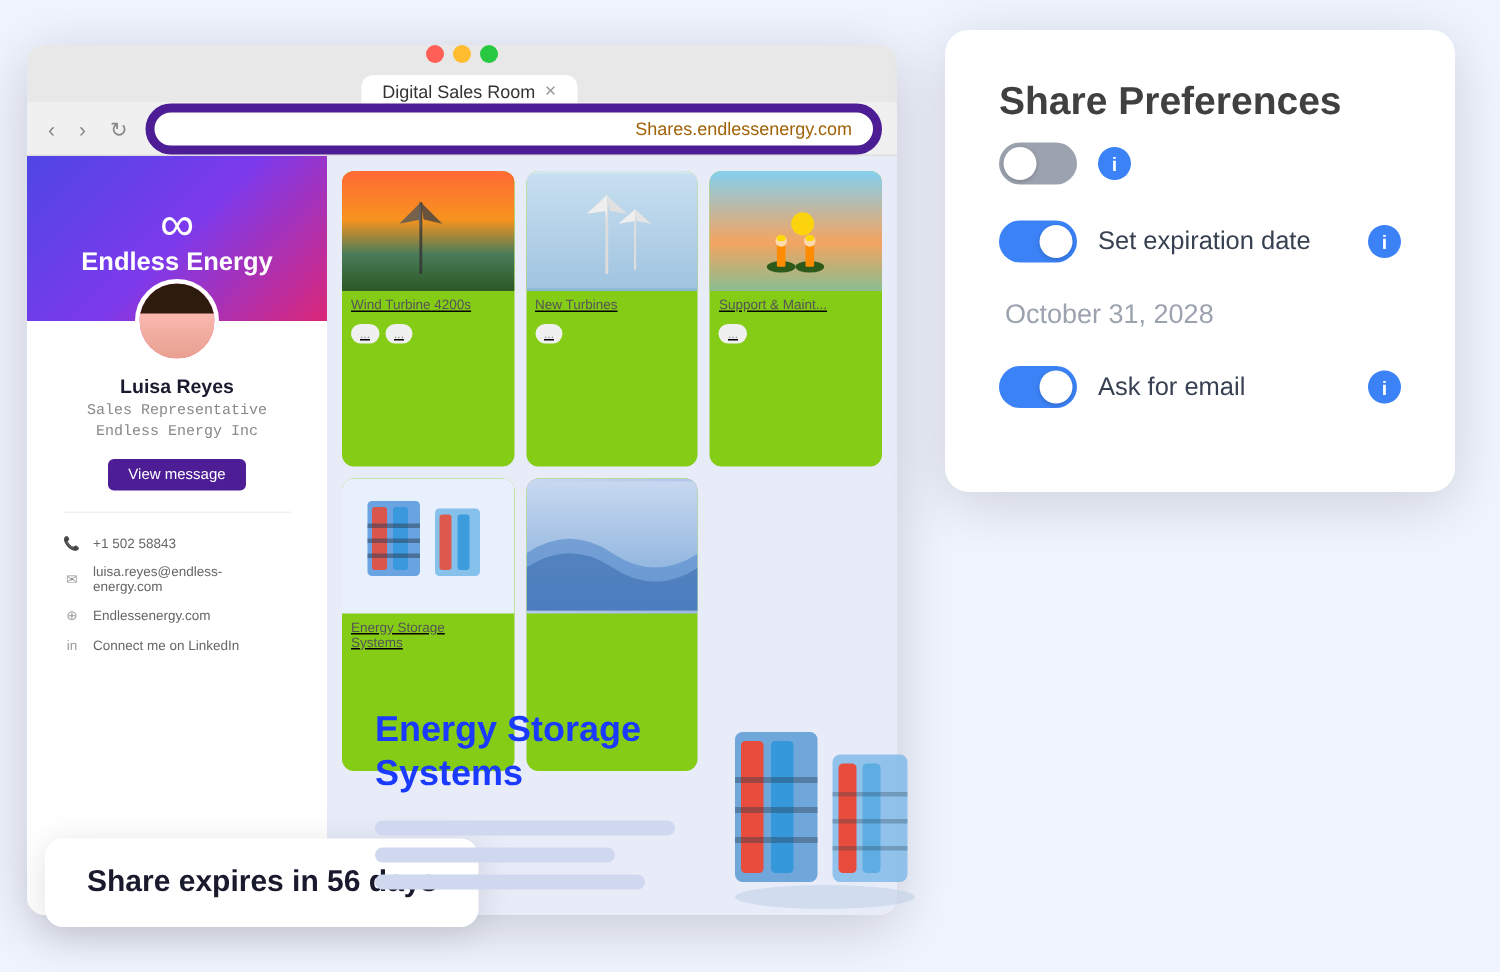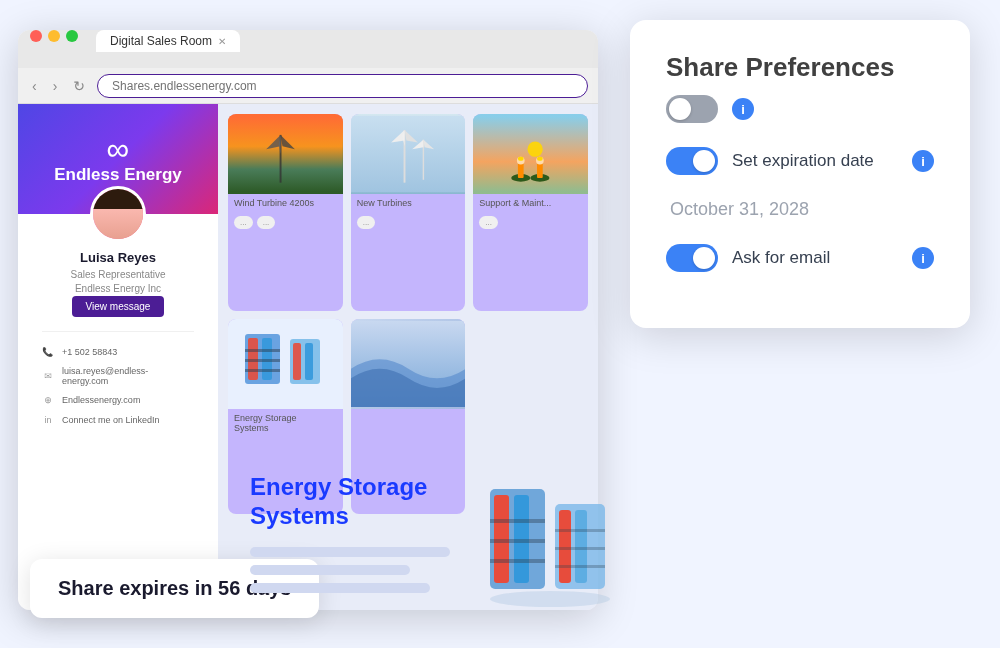--- a/index.html
+++ b/index.html
@@ -22,23 +22,24 @@
       background: #f5f6fa;
       border-radius: 12px;
       box-shadow: 0 8px 40px rgba(0,0,0,0.18);
       overflow: hidden;
     }
 
     .browser-titlebar {
       background: #e8e8e8;
       height: 38px;
       display: flex;
-      align-items: flex-start;
+      align-items: center;
       padding: 0 12px;
       gap: 8px;
+      flex-direction: column;
     }
 
     .traffic-lights {
       display: flex;
       gap: 6px;
       align-items: center;
     }
 
     .tl {
       width: 12px; height: 12px;
@@ -81,23 +82,24 @@
       color: #888;
       cursor: pointer;
       padding: 2px 4px;
     }
 
     .address-bar {
       background: #fff;
       border-radius: 20px;
       padding: 4px 14px;
       font-size: 12px;
-      color: #737373;
+      color: #a16207;
       flex: 1;
-      border: 1px solid #4c1d95;
+      border: 6px solid #4c1d95;
+      text-align: right;
     }
 
     .browser-content {
       display: flex;
       height: calc(100% - 74px);
       overflow: hidden;
     }
 
     
     .contact-sidebar {
@@ -166,20 +168,22 @@
       font-size: 13px;
       font-weight: 700;
       color: #1a1a2e;
       margin-bottom: 3px;
     }
 
     .contact-title {
       font-size: 10px;
       color: #888;
       line-height: 1.4;
+      margin-bottom: 10px;
+      font-family: Liberation Mono, monospace;
     }
 
     .view-message-btn {
       background: #4c1d95;
       color: white;
       border: none;
       border-radius: 4px;
       padding: 5px 14px;
       font-size: 10px;
       cursor: pointer;
@@ -218,23 +222,24 @@
       background: #e8ecf8;
       padding: 10px;
       display: grid;
       grid-template-columns: 1fr 1fr 1fr;
       grid-template-rows: auto auto auto;
       gap: 8px;
       overflow: hidden;
     }
 
     .grid-card {
-      background: #c4b5fd;
+      background: #84cc16;
       border-radius: 8px;
       overflow: hidden;
+      text-decoration: underline;
     }
 
     .grid-card-label {
       padding: 4px 6px;
       font-size: 9px;
       color: #555;
       font-weight: 500;
     }
 
     .grid-card-controls {

